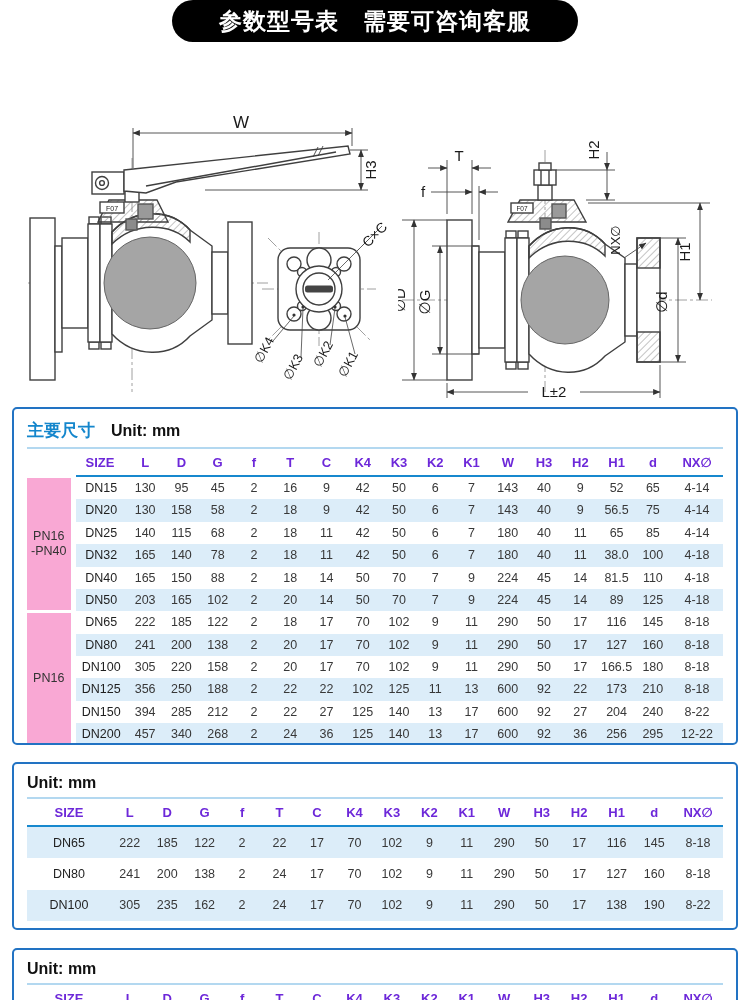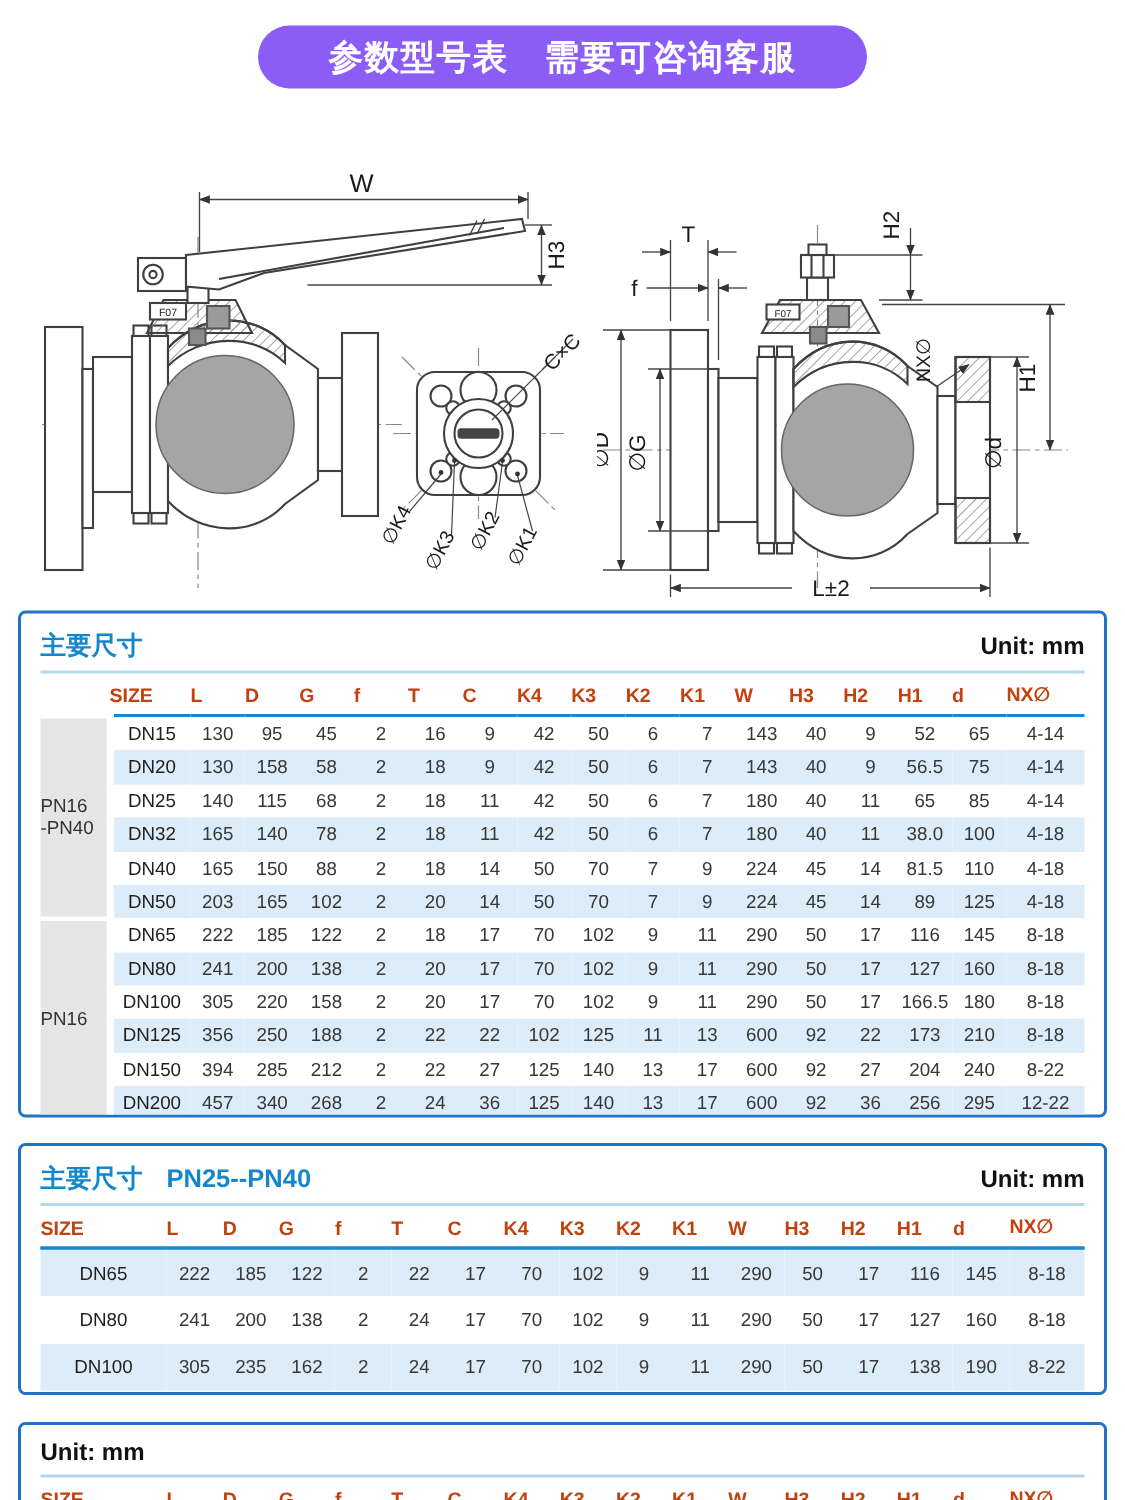--- a/index.html
+++ b/index.html
@@ -1,52 +1,52 @@
 <!DOCTYPE html>
 <html><head>
 <meta charset="utf-8">
 <style>
   html,body{margin:0;padding:0;}
   body{
     position:relative;width:750px;height:1000px;overflow:hidden;
     background:#fff;font-family:"Liberation Sans","DejaVu Sans",sans-serif;
   }
   .banner{
-    position:absolute;left:50%;top:17px;transform:translateX(-50%);
-    width:406px;height:42px;background:#8b5cf6;border-radius:22px;
+    position:absolute;left:50%;top:0;transform:translateX(-50%);
+    width:406px;height:42px;background:#000000;border-radius:22px;
     display:flex;align-items:center;justify-content:center;
     color:#fff;font-size:23px;font-weight:bold;letter-spacing:1px;white-space:pre;
   }
   svg text{font-family:"Liberation Sans","DejaVu Sans",sans-serif;fill:#1a1a1a;}
   .drw{position:absolute;}
   #drwL{left:28px;top:106px;}
   #drwR{left:398px;top:106px;}
 
   .tbl-box{
     position:absolute;left:12px;width:726px;background:#fff;
     border:2px solid #2273C3;border-radius:5px;
     padding:8px 13px 6px;box-sizing:border-box;overflow:hidden;
   }
   #t1{top:407px;height:338px}
   #t2{top:762px;height:168px}
   #t3{top:948px;height:120px}
-  .tbl-head{display:flex;justify-content:space-between;align-items:baseline;margin-top:2px;}
+  .tbl-head{display:flex;justify-content:flex-start;align-items:baseline;margin-top:2px;}
   .tbl-title{color:#1486CC;font-size:17px;font-weight:bold;}
   .tbl-sub{margin-left:16px;}
   .tbl-unit{font-size:16px;color:#111;font-weight:600;}
   .hr-light{height:2px;background:#B3D8F0;margin-top:5px;}
   table{width:100%;border-collapse:collapse;table-layout:fixed;}
   thead tr{border-bottom:2px solid #1788CE;}
-  th{color:#c2410c;font-size:13px;font-weight:bold;text-align:left;padding:6px 0 5px;}
+  th{color:#6d28d9;font-size:13px;font-weight:bold;text-align:center;padding:6px 0 5px;}
   td{font-size:12.5px;color:#383838;text-align:center;padding:4px 0;line-height:1.15;}
   #t2 td,#t3 td{padding:8.5px 0;}
   td.size{font-weight:normal;color:#1f1f1f;}
   tr.alt td{background:#DCEDF9;}
   td.grp{
-    background:#e5e5e5;font-size:12.5px;color:#333;text-align:left;
+    background:#f9a8d4;font-size:12.5px;color:#333;text-align:center;
     border-right:5px solid #fff;border-top:3px solid #fff;border-bottom:3px solid #fff;
   }
   #t1 th:nth-child(1){width:46px;}
   #t1 th:nth-child(2){width:54px;}
   #t1 th:last-child{width:52px;}
   #t2 th:first-child,#t3 th:first-child{width:84px;}
   #t2 th:last-child,#t3 th:last-child{width:50px;}
 </style>
 </head>
 <body>
@@ -507,23 +507,20 @@
           <td>256</td>
           <td>295</td>
           <td>12-22</td>
         </tr>
       </tbody>
     </table>
 </div>
 
 <div class="tbl-box" id="t2">
   <div class="tbl-head">
-    <div>
-      <span class="tbl-title">主要尺寸</span><span class="tbl-title tbl-sub">PN25--PN40</span>
-    </div>
     <span class="tbl-unit">Unit: mm</span>
   </div>
   <div class="hr-light"></div>
   <table>
       <thead>
         <tr>
           <th>SIZE</th>
           <th>L</th>
           <th>D</th>
           <th>G</th>

